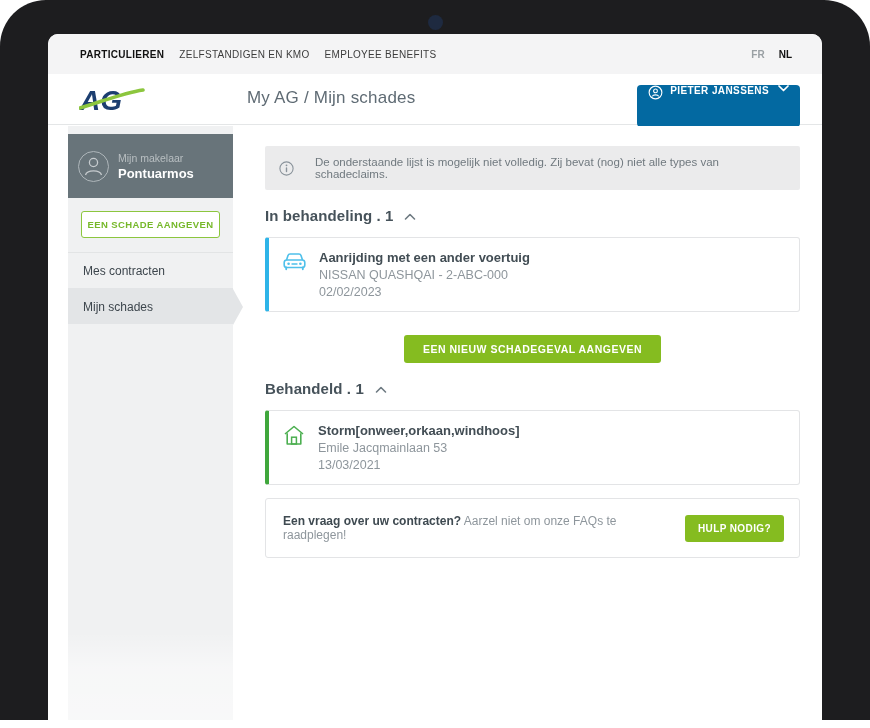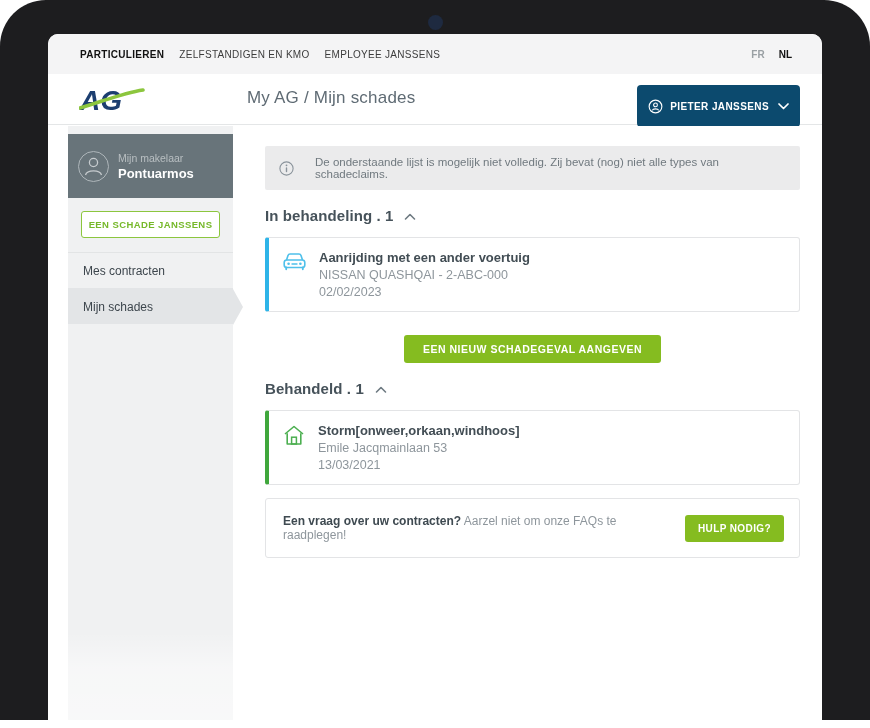--- a/index.html
+++ b/index.html
@@ -24,22 +24,22 @@
   .topnav .nav-item.active { color:#111; font-weight:700; }
   .topnav .spacer { flex:1; }
   .lang { font-size:10px; font-weight:600; color:#9aa0a4; margin-left:14px; cursor:pointer; }
   .lang.active { color:#121212; font-weight:700; }
 
   
   .header { position:relative; height:51px; background:#fff; border-bottom:1px solid #e4e6e7; }
   .logo { position:absolute; left:31px; top:9px; width:66px; height:34px; }
   .page-title { position:absolute; left:199px; top:14px; font-size:17px; color:#5f6b74;
                 letter-spacing:.2px; }
-  .user-btn { position:absolute; right:22px; top:11px; height:42px; background:#0c4a6e;
-              border:none; border-radius:4px; display:flex; align-items:center;
+  .user-btn { position:absolute; right:22px; top:11px; height:42px; background:#0369a1;
+              border:none; border-radius:4px; display:flex; align-items:flex-start;
               padding:0 11px; cursor:pointer; }
   .user-btn .ulabel { color:#fff; font-size:10px; font-weight:700; letter-spacing:.4px;
               margin:0 9px 0 7px; white-space:nowrap; }
 
   
   .mainwrap { position:absolute; left:0; top:92px; right:0; bottom:0; background:#fff; }
 
   
   .sidebar { position:absolute; left:20px; top:0; bottom:0; width:165px; background:#f0f1f2; }
   .broker { margin-top:8px; height:64px; background:#68747a; display:flex;
@@ -106,21 +106,21 @@
 <body>
 
 <div class="tablet">
   <div class="camera"></div>
 
   <div class="screen">
 
     <div class="topnav">
       <span class="nav-item active">PARTICULIEREN</span>
       <span class="nav-item">ZELFSTANDIGEN EN KMO</span>
-      <span class="nav-item">EMPLOYEE JANSSENS</span>
+      <span class="nav-item">EMPLOYEE BENEFITS</span>
       <span class="spacer"></span>
       <span class="lang">FR</span>
       <span class="lang active">NL</span>
     </div>
 
     <div class="header">
       <svg class="logo" viewBox="0 0 66 34">
         <text x="1" y="27" font-size="28" font-weight="bold" font-style="italic" font-family="Liberation Sans, sans-serif" fill="#1c3e70">AG</text>
         <path d="M1 25 C 22 19, 44 10, 64 7" stroke="#8cc63e" stroke-width="3.6" fill="none" stroke-linecap="round"></path>
       </svg>
@@ -146,21 +146,21 @@
             <svg width="29" height="29" viewBox="0 0 29 29">
               <circle cx="14.5" cy="10.5" r="4.1" fill="none" stroke="#c6cbce" stroke-width="1.3"></circle>
               <path d="M6.5 23 C 8 17.5 21 17.5 22.5 23" fill="none" stroke="#c6cbce" stroke-width="1.3"></path>
             </svg>
           </span>
           <div class="broker-texts">
             <div class="broker-label">Mijn makelaar</div>
             <div class="broker-name">Pontuarmos</div>
           </div>
         </div>
-        <button class="report-btn">EEN SCHADE JANSSENS</button>
+        <button class="report-btn">EEN SCHADE AANGEVEN</button>
         <div class="side-item">Mes contracten</div>
         <div class="side-item active">Mijn schades</div>
       </div>
 
       <div class="content">
 
         <div class="notice">
           <svg width="15" height="15" viewBox="0 0 15 15" style="flex:none">
             <circle cx="7.5" cy="7.5" r="6.6" fill="none" stroke="#8a939b" stroke-width="1.1"></circle>
             <circle cx="7.5" cy="4.3" r="0.9" fill="#8a939b"></circle>

